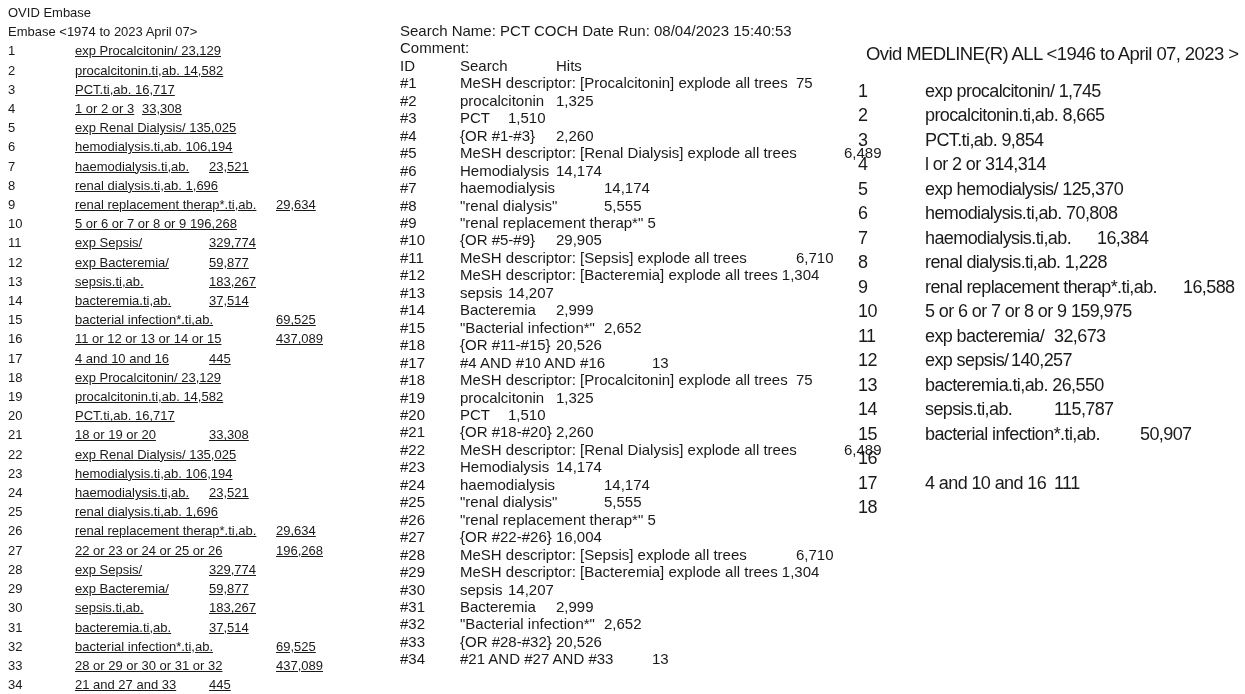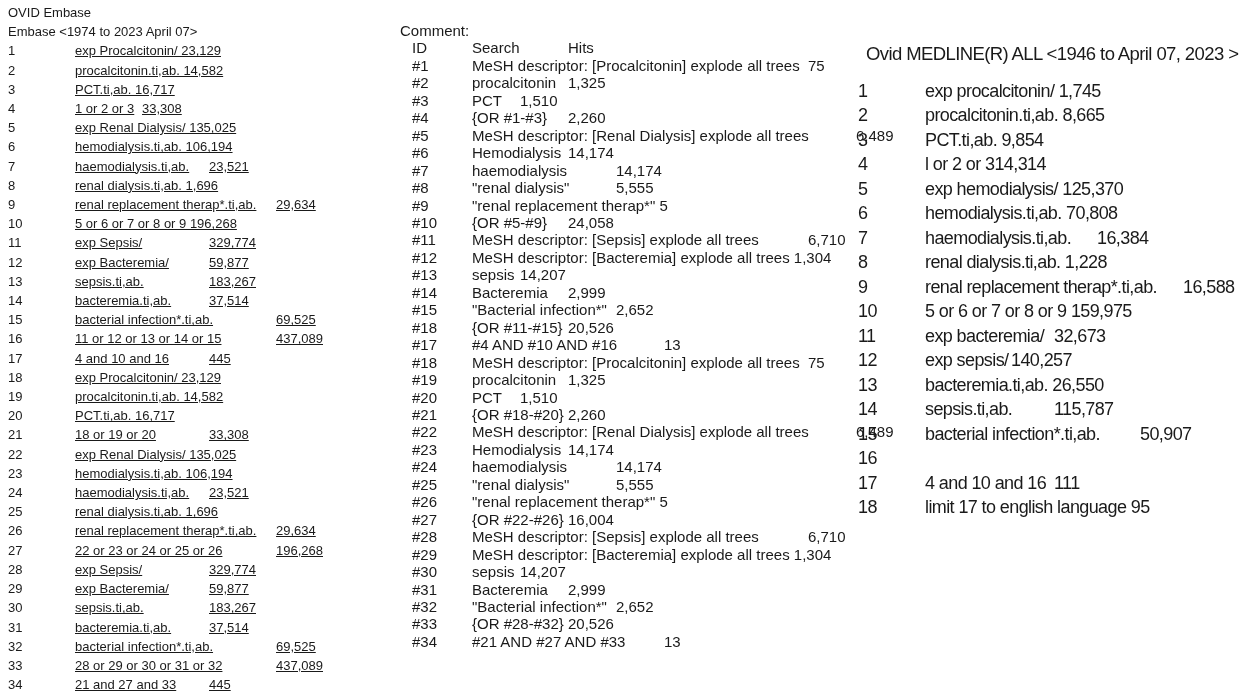--- a/index.html
+++ b/index.html
@@ -43,21 +43,21 @@
   #embase-col .q   { tab-size: 67px; text-decoration: underline; }
   .panel-title, .panel-subtitle { white-space: pre; }
   
   #cochrane-col {
     left: 400px;
     top: 22px;
     width: 448px;
     font-size: 15px;
     line-height: 17.45px;
   }
-  #cochrane-col .num { width: 60px; margin-left: 12px; }
+  #cochrane-col .num { width: 60px; }
   #cochrane-col .q   { tab-size: 48px; }
   
   #medline-col {
     left: 858px;
     top: 42px;
     width: 387px;
     font-size: 18px;
     line-height: 24.5px;
     letter-spacing: -0.6px;
   }
@@ -209,20 +209,21 @@
         <span class="q">28 or 29 or 30 or 31 or 32	437,089</span>
       </div>
       <div class="row">
         <span class="num">34</span>
         <span class="q">21 and 27 and 33	445</span>
       </div>
     </div>
 </div>
 
 <div class="col" id="cochrane-col">
+  <div class="panel-title">Search Name: PCT COCH Date Run: 08/04/2023 15:40:53</div>
   <div class="panel-subtitle">Comment:</div>
   <div class="row">
     <span class="num">ID</span>
     <span class="q" id="cochrane-colhead-q">Search	Hits</span>
   </div>
   <div id="cochrane-rows">
       <div class="row">
         <span class="num">#1</span>
         <span class="q">MeSH descriptor: [Procalcitonin] explode all trees	75</span>
       </div>
@@ -253,21 +254,21 @@
       <div class="row">
         <span class="num">#8</span>
         <span class="q">"renal dialysis"	5,555</span>
       </div>
       <div class="row">
         <span class="num">#9</span>
         <span class="q">"renal replacement therap*" 5</span>
       </div>
       <div class="row">
         <span class="num">#10</span>
-        <span class="q">{OR #5-#9}	24,058</span>
+        <span class="q">{OR #5-#9}	29,905</span>
       </div>
       <div class="row">
         <span class="num">#11</span>
         <span class="q">MeSH descriptor: [Sepsis] explode all trees	6,710</span>
       </div>
       <div class="row">
         <span class="num">#12</span>
         <span class="q">MeSH descriptor: [Bacteremia] explode all trees 1,304</span>
       </div>
       <div class="row">
@@ -426,16 +427,15 @@
       </div>
       <div class="row">
         <span class="num">16</span>
       </div>
       <div class="row">
         <span class="num">17</span>
         <span class="q">4 and 10 and 16	111</span>
       </div>
       <div class="row">
         <span class="num">18</span>
-        <span class="q">limit 17 to english language 95</span>
       </div>
     </div>
 </div>
 
 </body></html>

